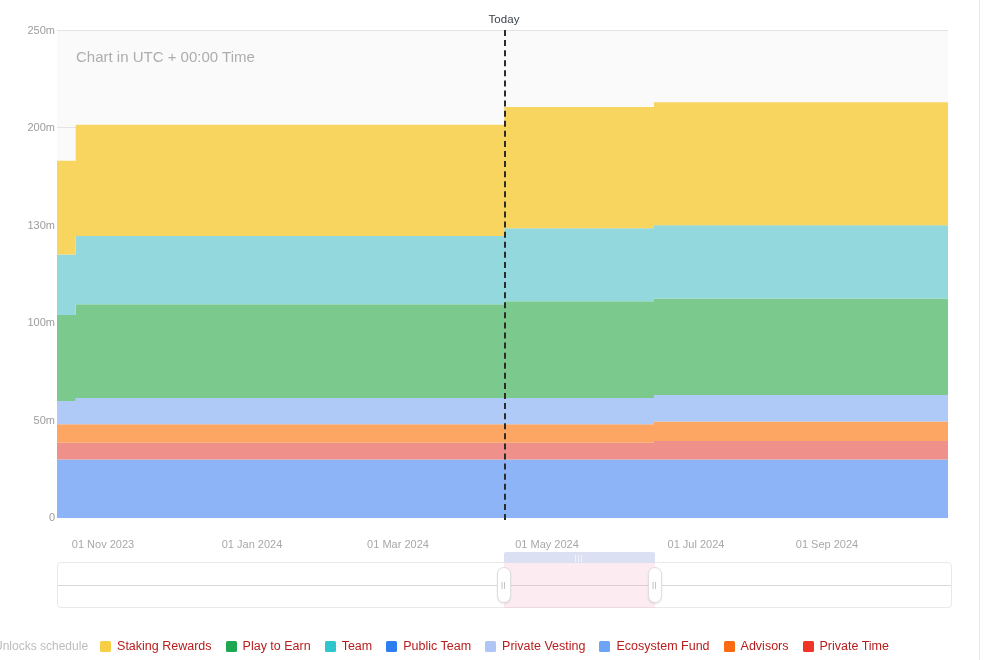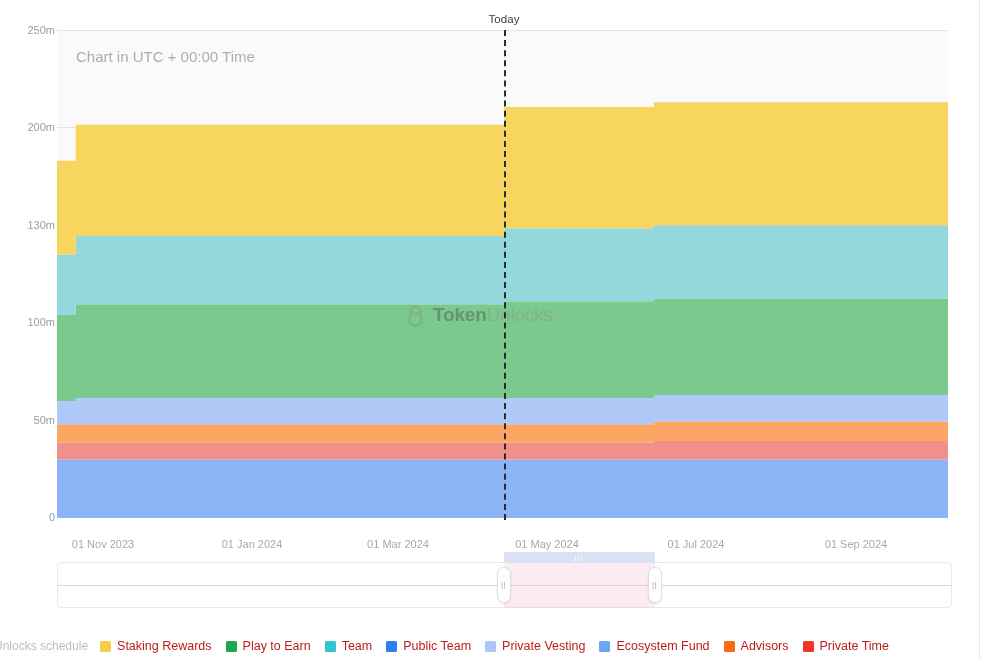--- a/index.html
+++ b/index.html
@@ -260,39 +260,30 @@
         <path d="M 0 429.44 L 18.711000000000002 429.44 L 18.711000000000002 429.44 L 167.508 429.44 L 167.508 429.44 L 316.305 429.44 L 316.305 429.44 L 445.5 429.44 L 445.5 429.44 L 447.282 429.44 L 447.282 429.44 L 534.6 429.44 L 534.6 429.44 L 596.97 429.44 L 596.97 429.44 L 746.658 429.44 L 746.658 429.44 L 891 429.44 L 891 429.44 L 891 429.44 L 891 488 L 891 488 L 746.658 488 L 746.658 488 L 596.97 488 L 596.97 488 L 534.6 488 L 534.6 488 L 447.282 488 L 447.282 488 L 445.5 488 L 445.5 488 L 316.305 488 L 316.305 488 L 167.508 488 L 167.508 488 L 18.711000000000002 488 L 18.711000000000002 488 L 0 488 Z" fill="#8cb4f7"></path>
         <path d="M 0 412.848 L 18.711000000000002 412.848 L 18.711000000000002 412.848 L 167.508 412.848 L 167.508 412.848 L 316.305 412.848 L 316.305 412.848 L 445.5 412.848 L 445.5 412.848 L 447.282 412.848 L 447.282 412.848 L 534.6 412.848 L 534.6 412.848 L 596.97 412.848 L 596.97 410.896 L 746.658 410.896 L 746.658 410.896 L 891 410.896 L 891 410.896 L 891 410.896 L 891 429.44 L 891 429.44 L 746.658 429.44 L 746.658 429.44 L 596.97 429.44 L 596.97 429.44 L 534.6 429.44 L 534.6 429.44 L 447.282 429.44 L 447.282 429.44 L 445.5 429.44 L 445.5 429.44 L 316.305 429.44 L 316.305 429.44 L 167.508 429.44 L 167.508 429.44 L 18.711000000000002 429.44 L 18.711000000000002 429.44 L 0 429.44 Z" fill="#f0908a"></path>
         <path d="M 0 394.304 L 18.711000000000002 394.304 L 18.711000000000002 394.304 L 167.508 394.304 L 167.508 394.304 L 316.305 394.304 L 316.305 394.304 L 445.5 394.304 L 445.5 394.304 L 447.282 394.304 L 447.282 394.304 L 534.6 394.304 L 534.6 394.304 L 596.97 394.304 L 596.97 391.376 L 746.658 391.376 L 746.658 391.376 L 891 391.376 L 891 391.376 L 891 391.376 L 891 410.896 L 891 410.896 L 746.658 410.896 L 746.658 410.896 L 596.97 410.896 L 596.97 412.848 L 534.6 412.848 L 534.6 412.848 L 447.282 412.848 L 447.282 412.848 L 445.5 412.848 L 445.5 412.848 L 316.305 412.848 L 316.305 412.848 L 167.508 412.848 L 167.508 412.848 L 18.711000000000002 412.848 L 18.711000000000002 412.848 L 0 412.848 Z" fill="#fda562"></path>
         <path d="M 0 370.88 L 18.711000000000002 370.88 L 18.711000000000002 367.952 L 167.508 367.952 L 167.508 367.952 L 316.305 367.952 L 316.305 367.952 L 445.5 367.952 L 445.5 367.952 L 447.282 367.952 L 447.282 367.952 L 534.6 367.952 L 534.6 367.952 L 596.97 367.952 L 596.97 365.024 L 746.658 365.024 L 746.658 365.024 L 891 365.024 L 891 365.024 L 891 365.024 L 891 391.376 L 891 391.376 L 746.658 391.376 L 746.658 391.376 L 596.97 391.376 L 596.97 394.304 L 534.6 394.304 L 534.6 394.304 L 447.282 394.304 L 447.282 394.304 L 445.5 394.304 L 445.5 394.304 L 316.305 394.304 L 316.305 394.304 L 167.508 394.304 L 167.508 394.304 L 18.711000000000002 394.304 L 18.711000000000002 394.304 L 0 394.304 Z" fill="#b0caf7"></path>
         <path d="M 0 284.992 L 18.711000000000002 284.992 L 18.711000000000002 274.256 L 167.508 274.256 L 167.508 274.256 L 316.305 274.256 L 316.305 274.256 L 445.5 274.256 L 445.5 274.256 L 447.282 274.256 L 447.282 271.328 L 534.6 271.328 L 534.6 271.328 L 596.97 271.328 L 596.97 268.4 L 746.658 268.4 L 746.658 268.4 L 891 268.4 L 891 268.4 L 891 268.4 L 891 365.024 L 891 365.024 L 746.658 365.024 L 746.658 365.024 L 596.97 365.024 L 596.97 367.952 L 534.6 367.952 L 534.6 367.952 L 447.282 367.952 L 447.282 367.952 L 445.5 367.952 L 445.5 367.952 L 316.305 367.952 L 316.305 367.952 L 167.508 367.952 L 167.508 367.952 L 18.711000000000002 367.952 L 18.711000000000002 370.88 L 0 370.88 Z" fill="#7cc98d"></path>
         <path d="M 0 224.47999999999996 L 18.711000000000002 224.47999999999996 L 18.711000000000002 205.93600000000004 L 167.508 205.93600000000004 L 167.508 205.93600000000004 L 316.305 205.93600000000004 L 316.305 205.93600000000004 L 445.5 205.93600000000004 L 445.5 205.93600000000004 L 447.282 205.93600000000004 L 447.282 198.128 L 534.6 198.128 L 534.6 198.128 L 596.97 198.128 L 596.97 195.2 L 746.658 195.2 L 746.658 195.2 L 891 195.2 L 891 195.2 L 891 195.2 L 891 268.4 L 891 268.4 L 746.658 268.4 L 746.658 268.4 L 596.97 268.4 L 596.97 271.328 L 534.6 271.328 L 534.6 271.328 L 447.282 271.328 L 447.282 274.256 L 445.5 274.256 L 445.5 274.256 L 316.305 274.256 L 316.305 274.256 L 167.508 274.256 L 167.508 274.256 L 18.711000000000002 274.256 L 18.711000000000002 284.992 L 0 284.992 Z" fill="#92d8dd"></path>
         <path d="M 0 130.784 L 18.711000000000002 130.784 L 18.711000000000002 94.67199999999997 L 167.508 94.67199999999997 L 167.508 94.67199999999997 L 316.305 94.67199999999997 L 316.305 94.67199999999997 L 445.5 94.67199999999997 L 445.5 94.67199999999997 L 447.282 94.67199999999997 L 447.282 77.10400000000004 L 534.6 77.10400000000004 L 534.6 77.10400000000004 L 596.97 77.10400000000004 L 596.97 72.22399999999999 L 746.658 72.22399999999999 L 746.658 72.22399999999999 L 891 72.22399999999999 L 891 72.22399999999999 L 891 72.22399999999999 L 891 195.2 L 891 195.2 L 746.658 195.2 L 746.658 195.2 L 596.97 195.2 L 596.97 198.128 L 534.6 198.128 L 534.6 198.128 L 447.282 198.128 L 447.282 205.93600000000004 L 445.5 205.93600000000004 L 445.5 205.93600000000004 L 316.305 205.93600000000004 L 316.305 205.93600000000004 L 167.508 205.93600000000004 L 167.508 205.93600000000004 L 18.711000000000002 205.93600000000004 L 18.711000000000002 224.47999999999996 L 0 224.47999999999996 Z" fill="#f8d55f"></path>
       </svg>
   </div>
 
-  <div class="watermark">
-    <svg class="lock" viewBox="0 0 24 28">
-      <path d="M12 2.5c-4.2 0-7.6 3.4-7.6 7.6v3.2h3.6V10.1c0-2.2 1.8-4 4-4s4 1.8 4 4v3.2h3.6v-3.2c0-4.2-3.4-7.6-7.6-7.6z" fill="#7c8c84" opacity=".75"></path>
-      <circle cx="12" cy="19.2" r="7.4" fill="none" stroke="#7c8c84" stroke-width="3.3" opacity=".75"></circle>
-    </svg>
-    <div class="wm-text">
-      <span class="wm-a">Token</span><span class="wm-b">Unlocks.</span>
-    </div>
-  </div>
 
   <div class="today-line"></div>
 
   <div class="x-axis">
     <div class="lbl" style="left:103px">01 Nov 2023</div>
     <div class="lbl" style="left:252px">01 Jan 2024</div>
     <div class="lbl" style="left:398px">01 Mar 2024</div>
     <div class="lbl" style="left:547px">01 May 2024</div>
     <div class="lbl" style="left:696px">01 Jul 2024</div>
-    <div class="lbl" style="left:856px">01 Sep 2024</div>
+    <div class="lbl" style="left:827px">01 Sep 2024</div>
   </div>
 
   <div class="brush">
     <div class="brush-mid"></div>
     <div class="brush-sel" id="brushSel" style="left: 445.607px; width: 150.917px;"></div>
     <div class="brush-drag" id="brushDrag" style="left: 445.607px; width: 150.917px;">
       <span class="grip">|||</span>
     </div>
     <div class="brush-handle" id="handleL" style="left: 445.607px;">
       <span class="grip">||</span>

